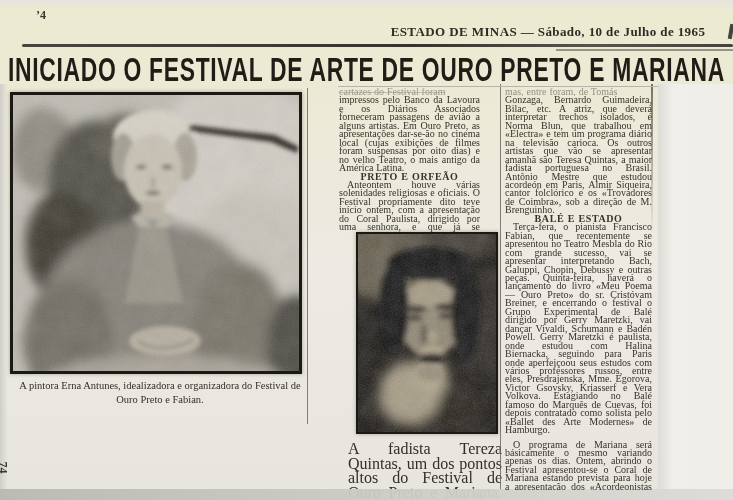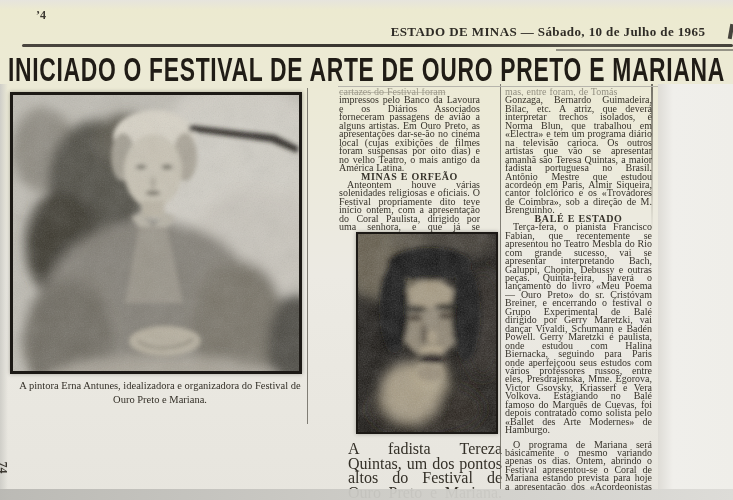--- a/index.html
+++ b/index.html
@@ -109,21 +109,21 @@
       <rect x="129" y="106" width="22" height="16" fill="#b9b2a2"></rect>
       <polygon points="118,122 140,150 163,122 152,118 140,132 128,118" fill="#b7b2a5"></polygon>
       <polygon points="126,132 154,132 170,208 112,208" fill="#989387"></polygon>
       <ellipse cx="152" cy="246" rx="36" ry="15" fill="#b5ae9d"></ellipse>
       <path d="M125 246 q12 8 27 7 q18 -1 28 -9" stroke="#7d7869" stroke-width="2" fill="none"></path>
       <polygon points="176,30 262,40 286,52 284,58 258,47 176,36" fill="#2b2822"></polygon>
     </g>
     <rect width="286" height="276" filter="url(#gm1)" opacity="0.14"></rect>
     <rect width="286" height="276" filter="url(#gf1)" opacity="0.17"></rect>
   </svg>
-  <div class="caption caption-erna">A pintora Erna Antunes, idealizadora e organizadora do Festival de Ouro Preto e Mariana.</div>
+  <div class="caption caption-erna">A pintora Erna Antunes, idealizadora e organizadora do Festival de Ouro Preto e Fabian.</div>
 
   <svg class="photo photo-tereza" viewBox="0 0 138 198" preserveAspectRatio="none">
     <defs>
       <filter id="bl2" x="-40%" y="-40%" width="180%" height="180%">
           <feGaussianBlur stdDeviation="6"></feGaussianBlur>
         </filter>
       <filter id="bl2b" x="-40%" y="-40%" width="180%" height="180%">
           <feGaussianBlur stdDeviation="2.5"></feGaussianBlur>
         </filter>
       <filter id="gf2">
@@ -170,21 +170,21 @@
   <div class="vrule vrule-c"></div>
   <div class="hrule-top"></div>
   <div class="right-margin"></div>
   <div class="left-strip"></div>
   <div class="bottom-strip"></div>
   <div class="pagenum-side">74</div>
 
   <div class="col col-mid">
     <div class="faint">cartazes do Festival foram</div>
     <p>impressos pelo Banco da Lavoura e os Diários Associados forneceram passagens de avião a alguns artistas. Em Ouro Preto, as apresentações dar-se-ão no cinema local (cujas exibições de filmes foram suspensas por oito dias) e no velho Teatro, o mais antigo da América Latina.</p>
-    <p class="subhead">MINAS E ORFEÃO</p>
+    <p class="subhead">PRETO E ORFEÃO</p>
     <p class="indent">Anteontem houve várias solenidades religiosas e oficiais. O Festival propriamente dito teve início ontem, com a apresentação do Coral Paulista, dirigido por uma senhora, e que já se apresentou em vá-</p>
   </div>
 
   <div class="col col-right">
     <div class="faint2">mas, entre foram, de Tomás</div>
     <p>Gonzaga, Bernardo Guimadeira, Bilac, etc. A atriz, que deverá interpretar trechos isolados, é Norma Blun, que trabalhou em «Electra» e tem um programa diário na televisão carioca. Os outros artistas que vão se apresentar amanhã são Teresa Quintas, a maior fadista portuguesa no Brasil. Antônio Mestre que estudou acordeón em Paris, Almir Siqueira, cantor folclórico e os «Trovadores de Coimbra», sob a direção de M. Brenguinho.</p>
     <p class="subhead">BALÉ E ESTADO</p>
     <p class="indent">Terça-fera, o pianista Francisco Fabian, que recentemente se apresentou no Teatro Mesbla do Rio com grande sucesso, vai se apresentar interpretando Bach, Galuppi, Chopin, Debussy e outras peças. Quinta-feira, haverá o lançamento do livro «Meu Poema — Ouro Preto» do sr. Cristóvam Breiner, e encerrando o festival o Grupo Experimental de Balé dirigido por Gerry Maretzki, vai dançar Vivaldi, Schumann e Badén Powell. Gerry Maretzki é paulista, onde estudou com Halina Biernacka, seguindo para Paris onde aperfeiçoou seus estudos com vários professores russos, entre eles, Presdrajenska, Mme. Egorova, Victor Gsovsky, Kriasserf e Vera Volkova. Estagiando no Balé famoso do Marquês de Cuevas, foi depois contratado como solista pelo «Ballet des Arte Modernes» de Hamburgo.</p>
     <p class="indent" style="margin-top:6px">O programa de Mariana será básicamente o mesmo variando apenas os dias. Ontem, abrindo o Festival apresentou-se o Coral de Mariana estando prevista para hoje a apresentação dos «Acordeonistas Mirins» (60 figuras) e amanhã, além de outras atividades, uma homenagem ao poeta marianense Alphonsus</p>
   </div>

